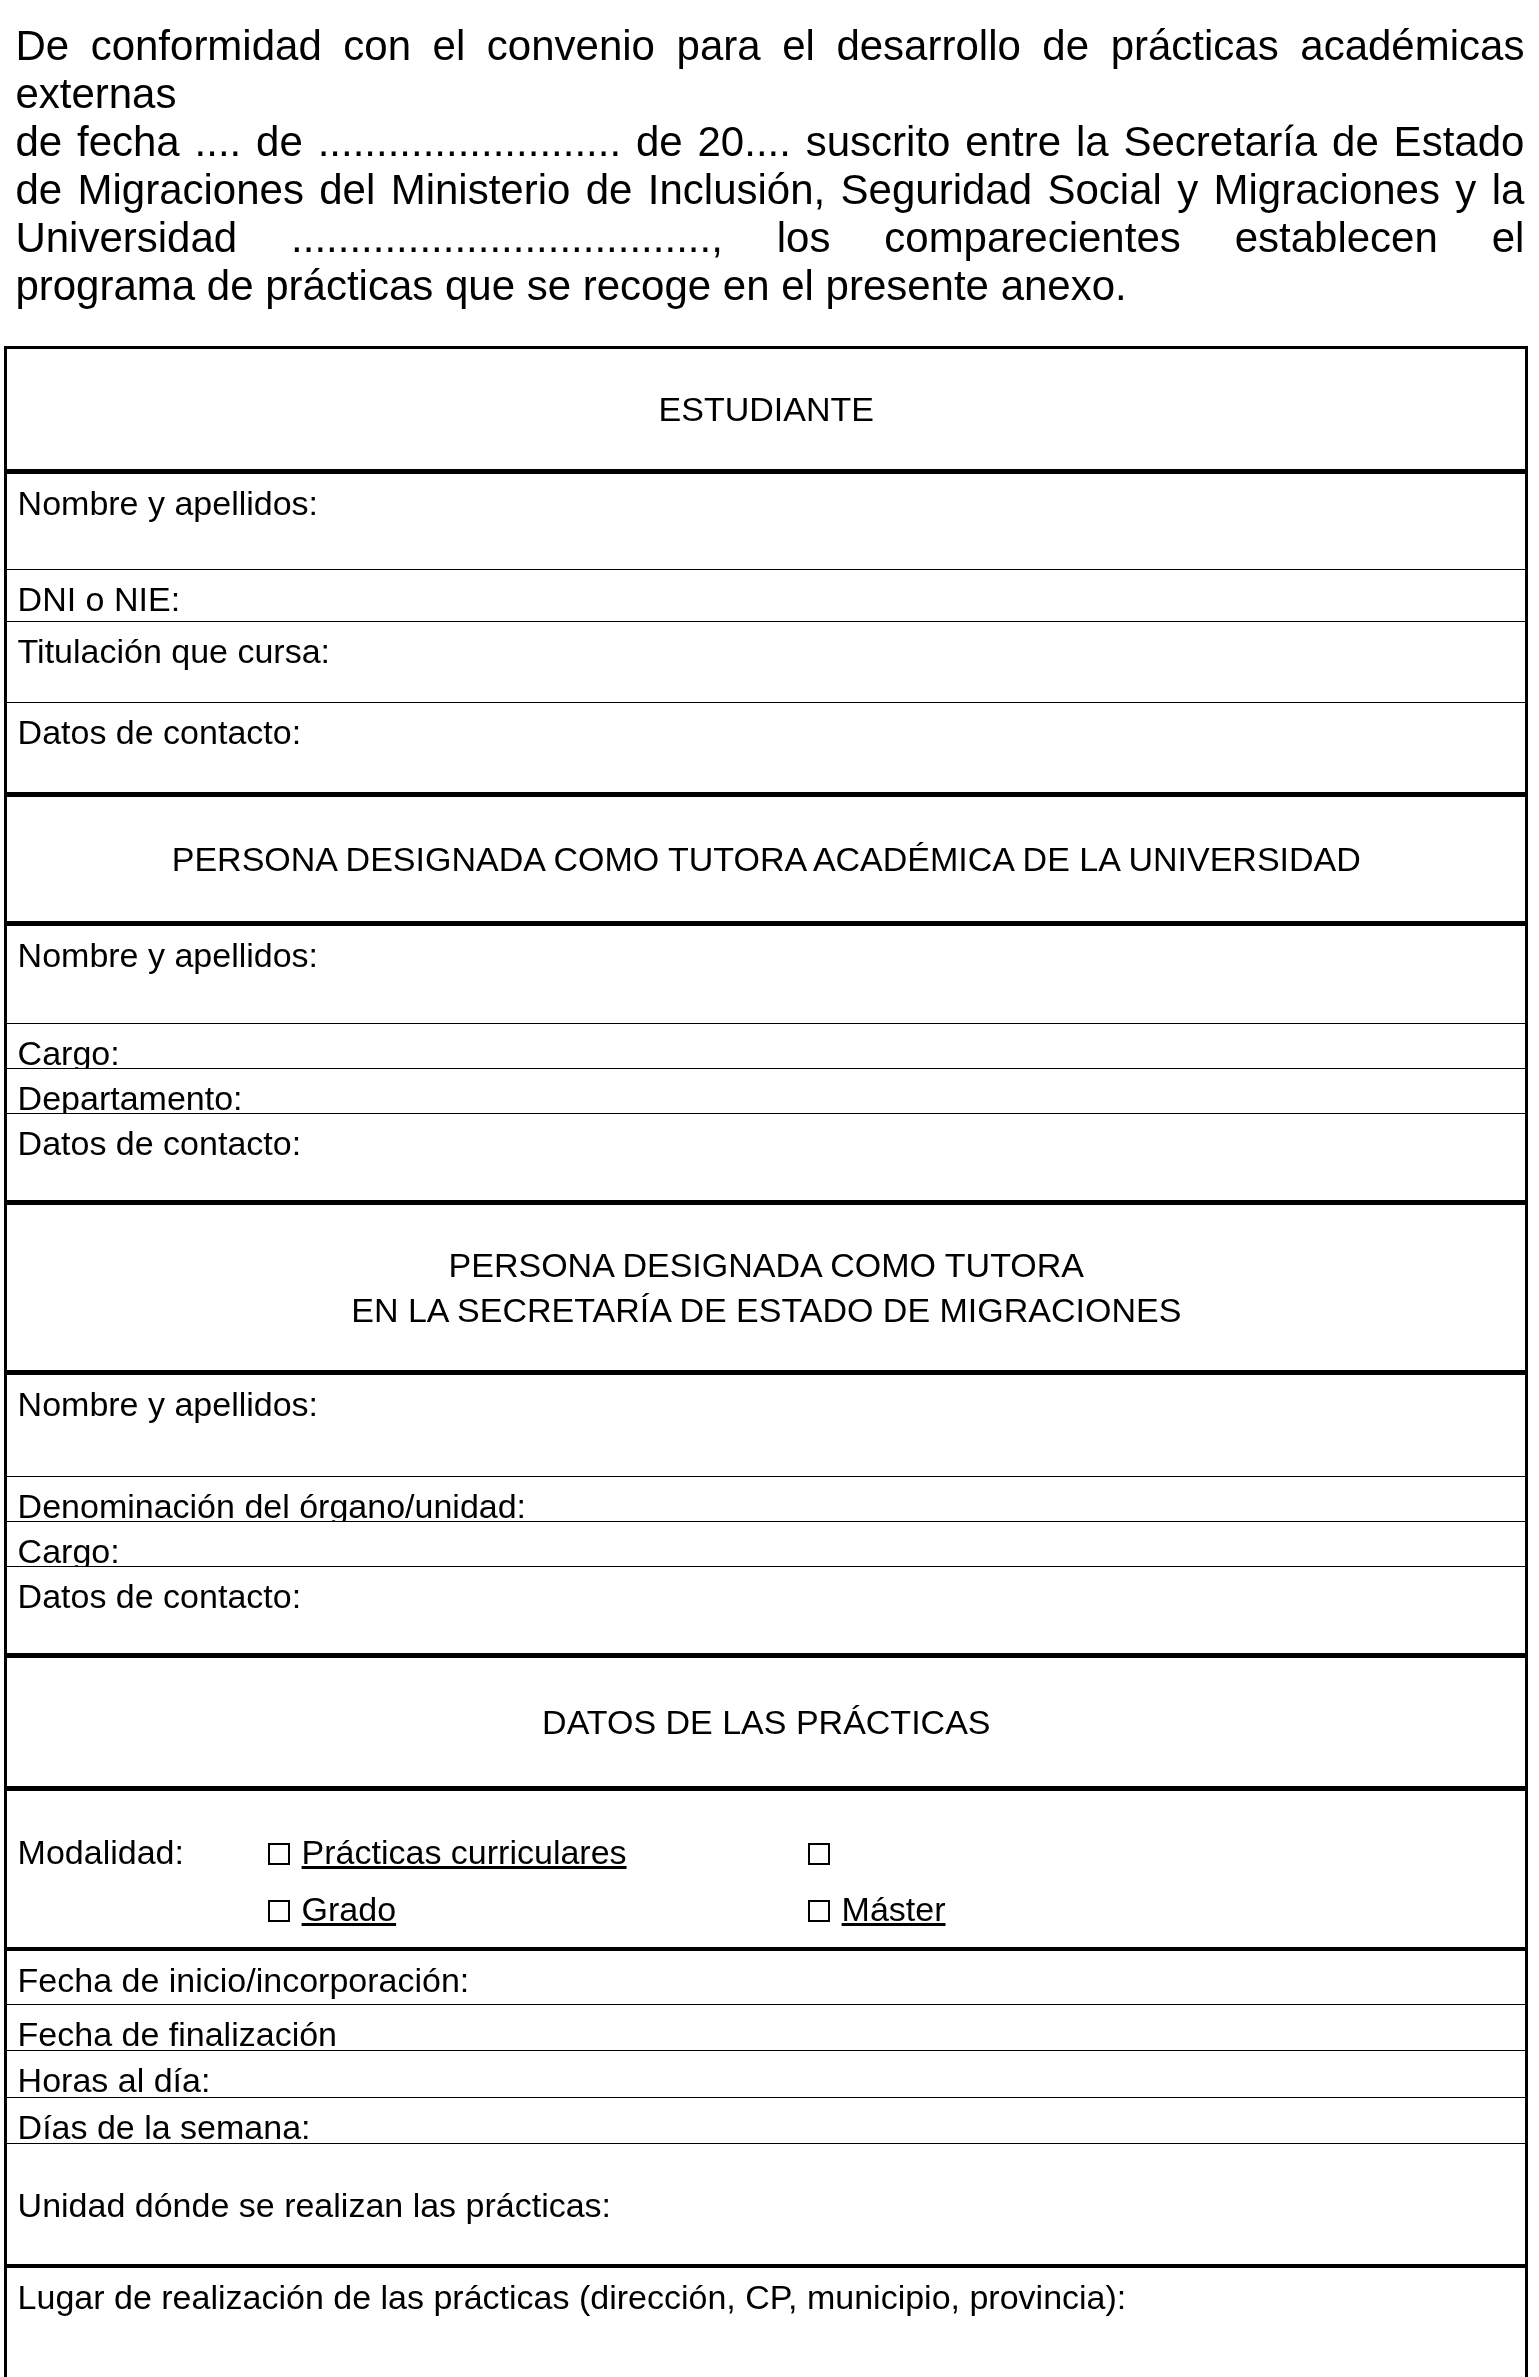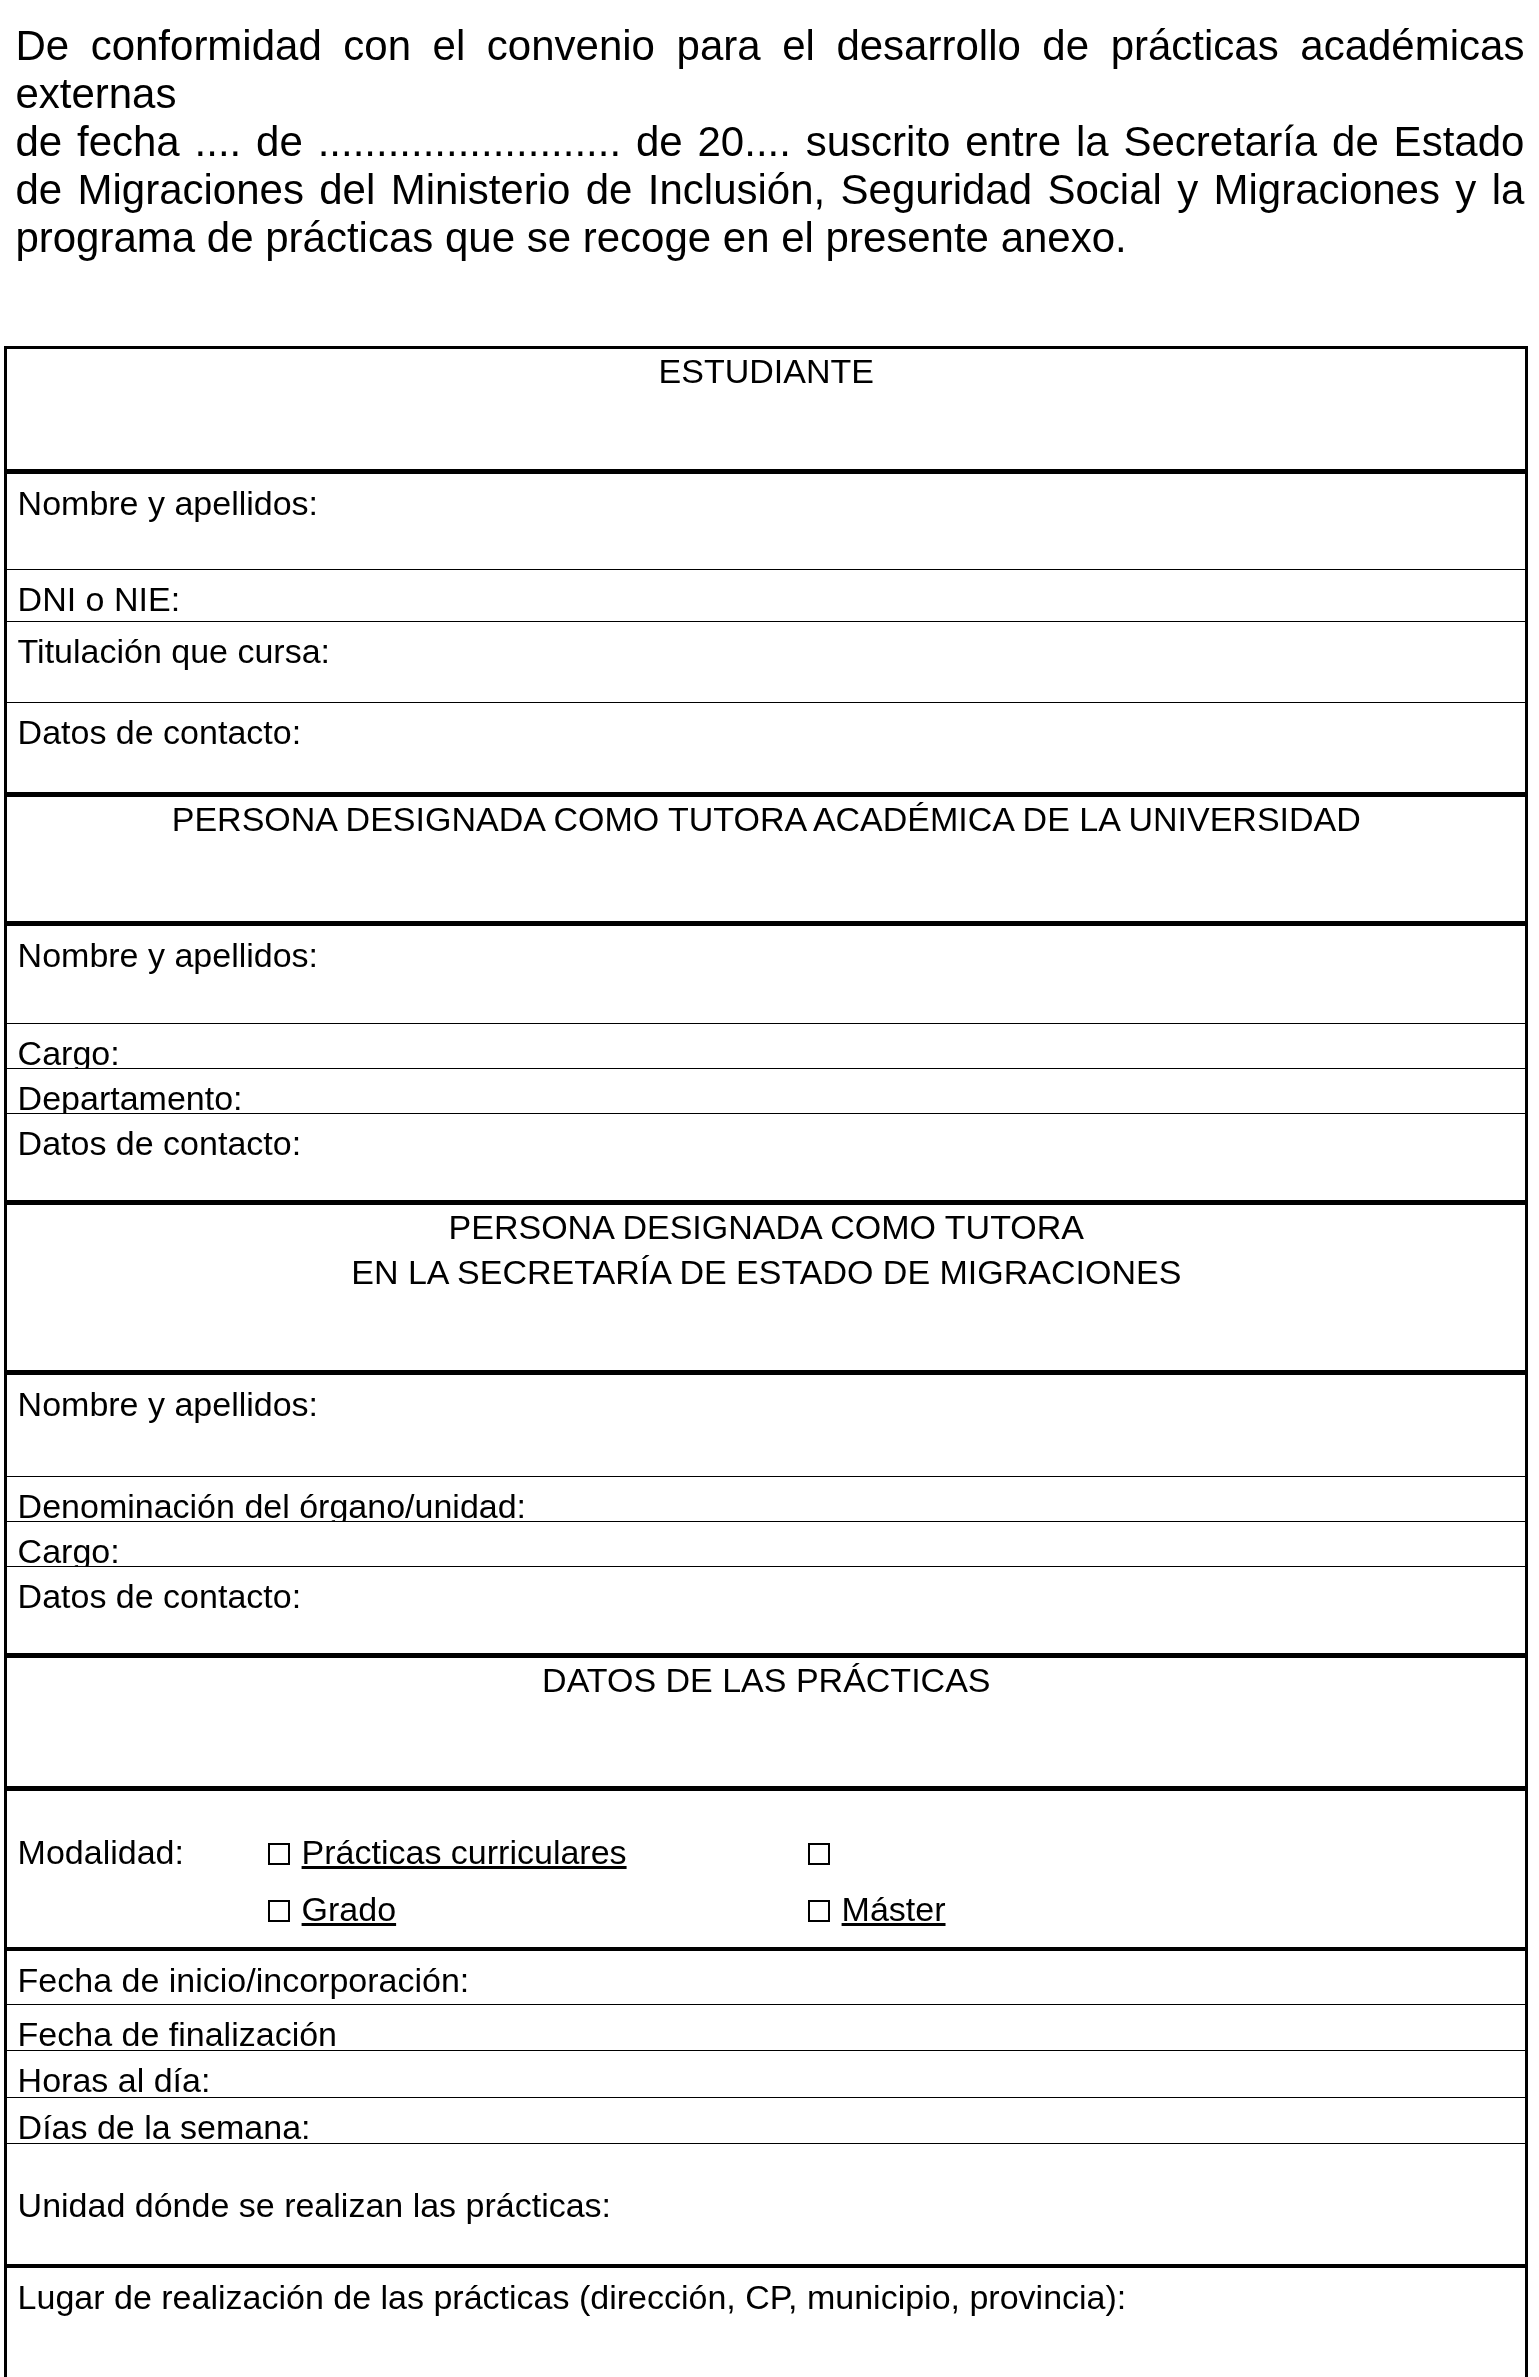--- a/index.html
+++ b/index.html
@@ -18,21 +18,21 @@
     position:absolute;left:4.3px;top:346px;width:1524px;
     border:3.4px solid #000;box-sizing:border-box;background:#fff;
   }
   .tr{
     box-sizing:border-box;overflow:hidden;
     border-bottom:1.7px solid #000;
     padding:6.9px 8.6px 0 10.3px;
     font-size:34px;line-height:45px;
   }
   .tr.hdr{
-    display:flex;flex-direction:column;align-items:center;justify-content:flex-start;
+    display:flex;flex-direction:column;align-items:center;justify-content:center;
     text-align:center;padding:0 8.6px;
   }
   .tr.bb-thick{border-bottom-width:5.1px;}
   .tr.bb-med{border-bottom-width:4.3px;margin-top:32px;}
   .tr.last{border-bottom:none;}
   .hdr span{display:block;}
   .mod-grid{
     display:grid;
     grid-template-columns:250px 540px auto;
     row-gap:12px;
@@ -47,20 +47,21 @@
 </style>
 </head>
 <body>
 
 <div class="page">
 
   <div class="intro">
     <span class="jline">De conformidad con el convenio para el desarrollo de prácticas académicas externas</span>
     <span class="jline">de fecha .... de .......................... de 20.... suscrito entre la Secretaría de Estado</span>
     <span class="jline">de Migraciones del Ministerio de Inclusión, Seguridad Social y Migraciones y la</span>
+    <span class="jline">Universidad ...................................., los comparecientes establecen el</span>
     <span class="jline last">programa de prácticas que se recoge en el presente anexo.</span>
   </div>
 
   <div class="doc-table">
 
     <div class="tr hdr bb-thick" style="height:125px">
       <span>ESTUDIANTE</span>
     </div>
 
     <div class="tr" style="height:96px">

